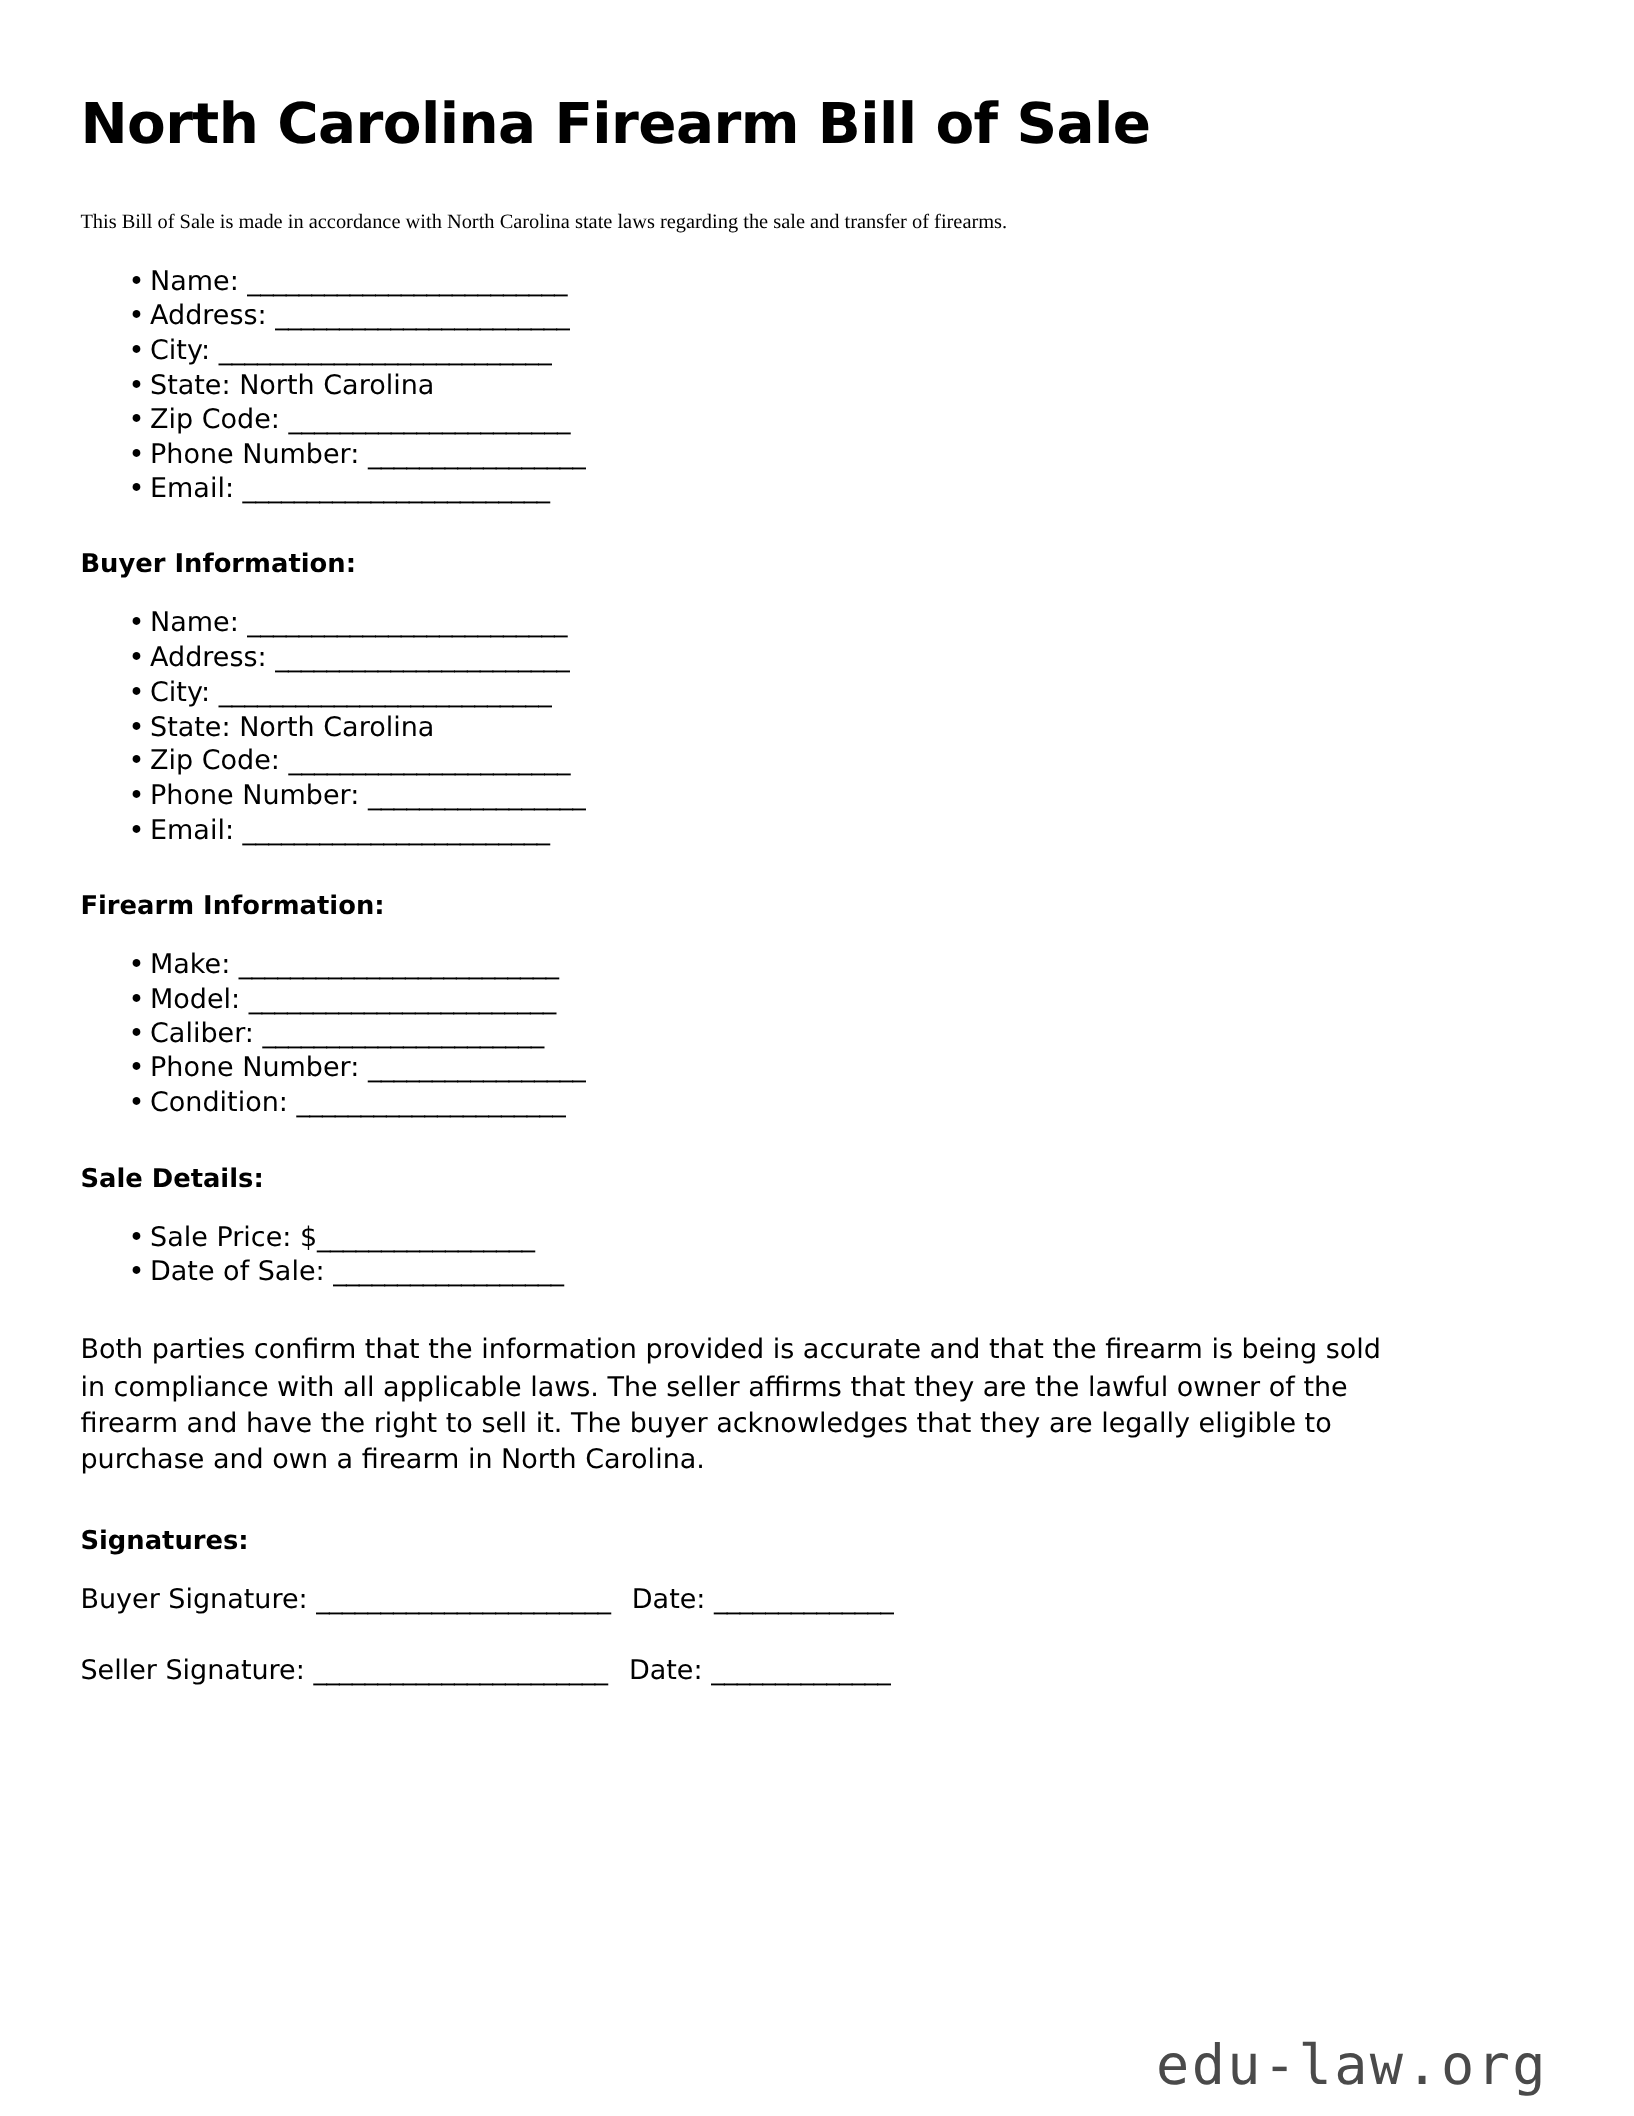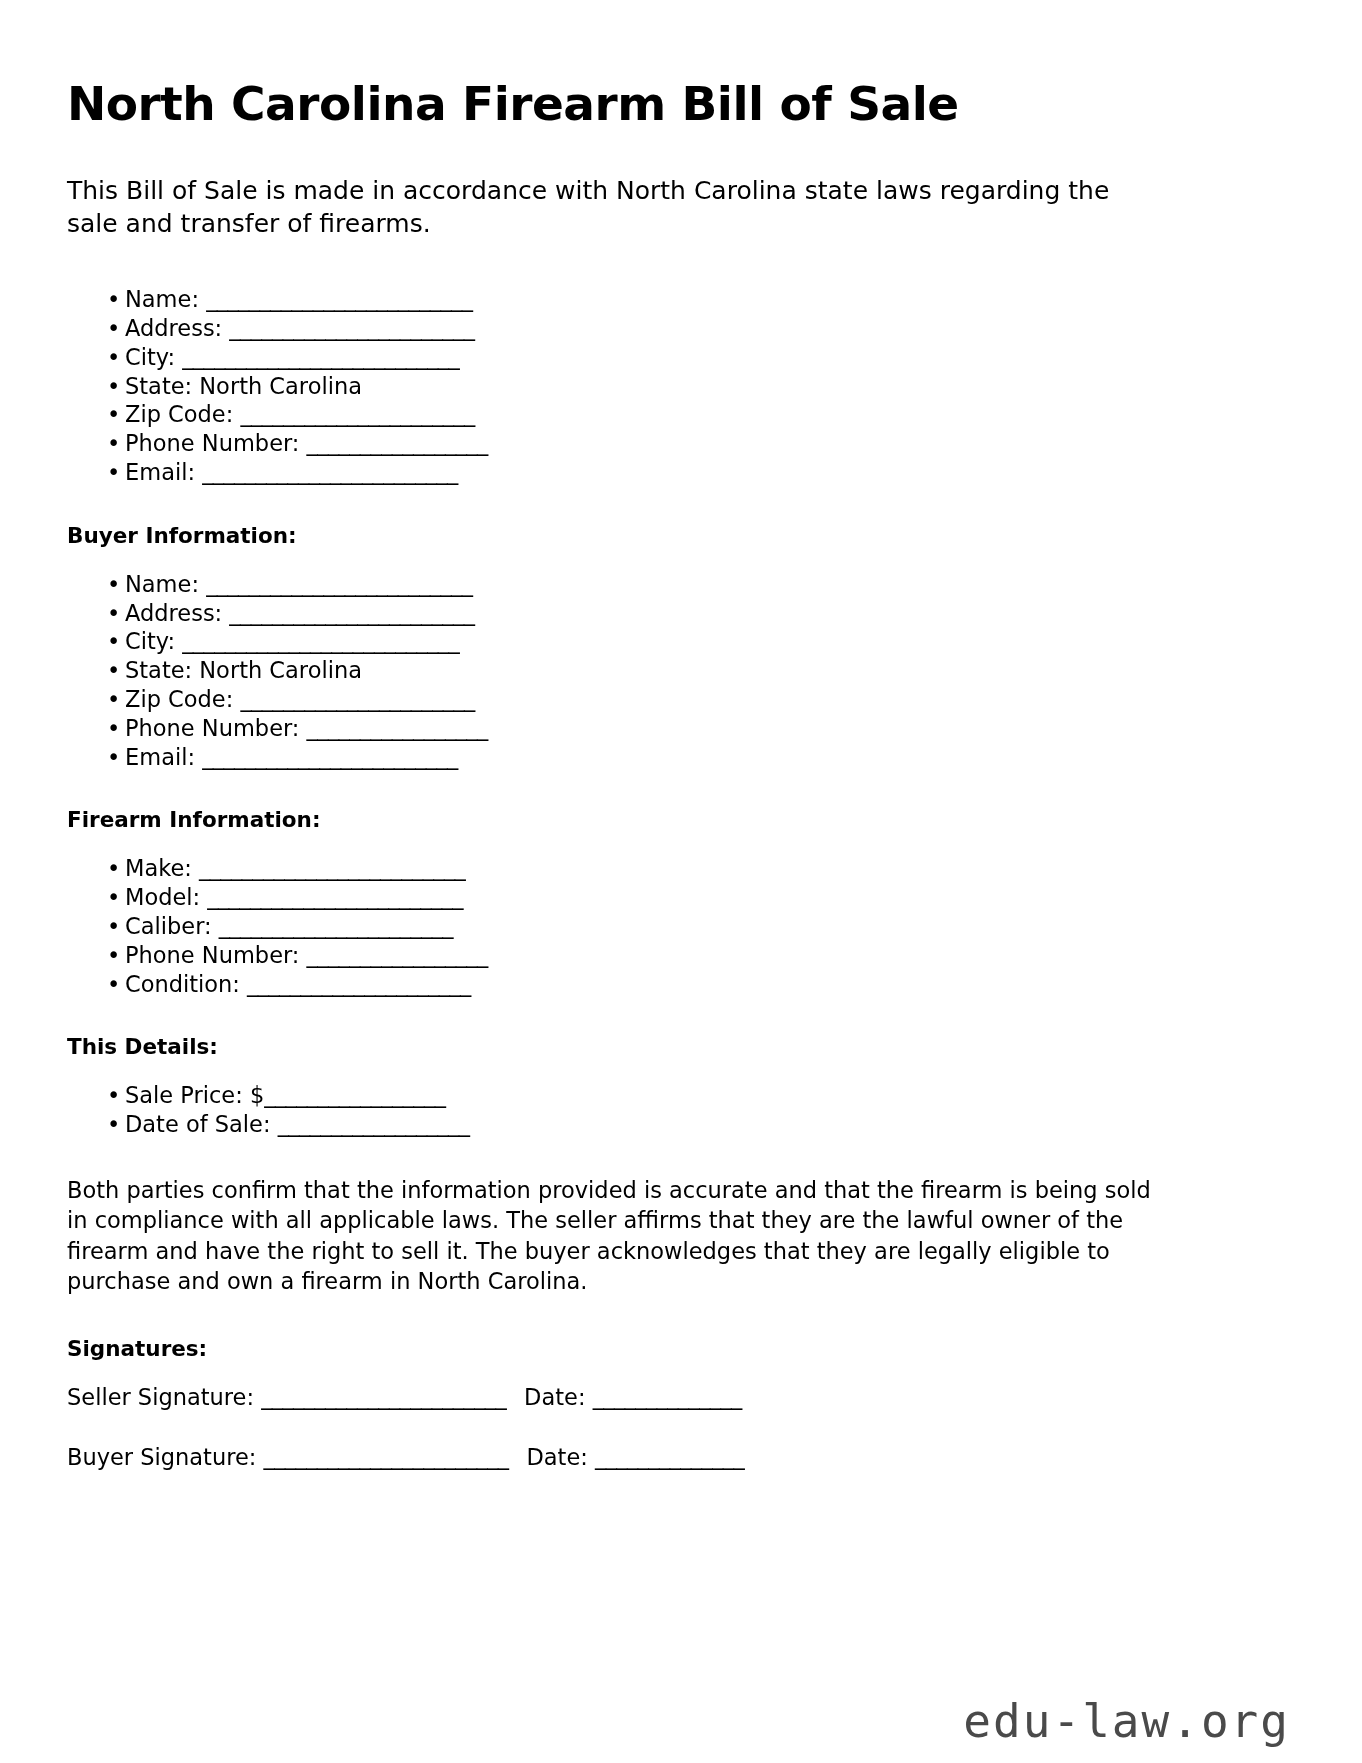--- a/index.html
+++ b/index.html
@@ -25,24 +25,25 @@
     border-radius: 14px;
   }
   .doc-title {
     font-size: 47px;
     font-weight: bold;
     letter-spacing: -0.5px;
     line-height: 1.1;
     margin: 0 0 44px 0;
   }
   .intro {
-    font-size: 25px;
+    font-size: 17px;
     line-height: 1.35;
-    margin: 0 0 44px 0;
+    margin: 0 0 24px 0;
     max-width: 1060px;
+    font-family: Liberation Serif, serif;
   }
   .section-heading {
     font-size: 21.5px;
     font-weight: bold;
     margin: 0 0 22px 0;
   }
   ul.field-list {
     list-style: none;
     margin: 0 0 36px 0;
     padding: 0;
@@ -200,45 +201,45 @@
       <span>Phone Number:</span>
       <span class="blank">_________________</span>
     </li>
     <li>
       <span class="bullet">•</span>
       <span>Condition:</span>
       <span class="blank">_____________________</span>
     </li>
   </ul>
 
-  <h2 class="section-heading">This Details:</h2>
+  <h2 class="section-heading">Sale Details:</h2>
   <ul class="field-list">
     <li>
       <span class="bullet">•</span>
       <span>Sale Price: $</span><span class="blank">_________________</span>
     </li>
     <li>
       <span class="bullet">•</span>
       <span>Date of Sale:</span>
       <span class="blank">__________________</span>
     </li>
   </ul>
 
   <p class="body-para">Both parties confirm that the information provided is accurate and that the firearm is being sold in compliance with all applicable laws. The seller affirms that they are the lawful owner of the firearm and have the right to sell it. The buyer acknowledges that they are legally eligible to purchase and own a firearm in North Carolina.</p>
 
   <h2 class="section-heading">Signatures:</h2>
 
   <div class="sig-block">
+    <div class="sig-line">
+      <span>Buyer Signature:</span>
+      <span class="blank">_______________________</span><span class="sig-gap"></span><span>Date:</span>
+      <span class="blank">______________</span>
+    </div>
     <div class="sig-line">
       <span>Seller Signature:</span>
       <span class="blank">_______________________</span><span class="sig-gap"></span><span>Date:</span>
       <span class="blank">______________</span>
     </div>
-    <div class="sig-line">
-      <span>Buyer Signature:</span>
-      <span class="blank">_______________________</span><span class="sig-gap"></span><span>Date:</span>
-      <span class="blank">______________</span>
-    </div>
   </div>
 
   <div class="watermark">edu-law.org</div>
 
 </div>
 
 </body></html>

